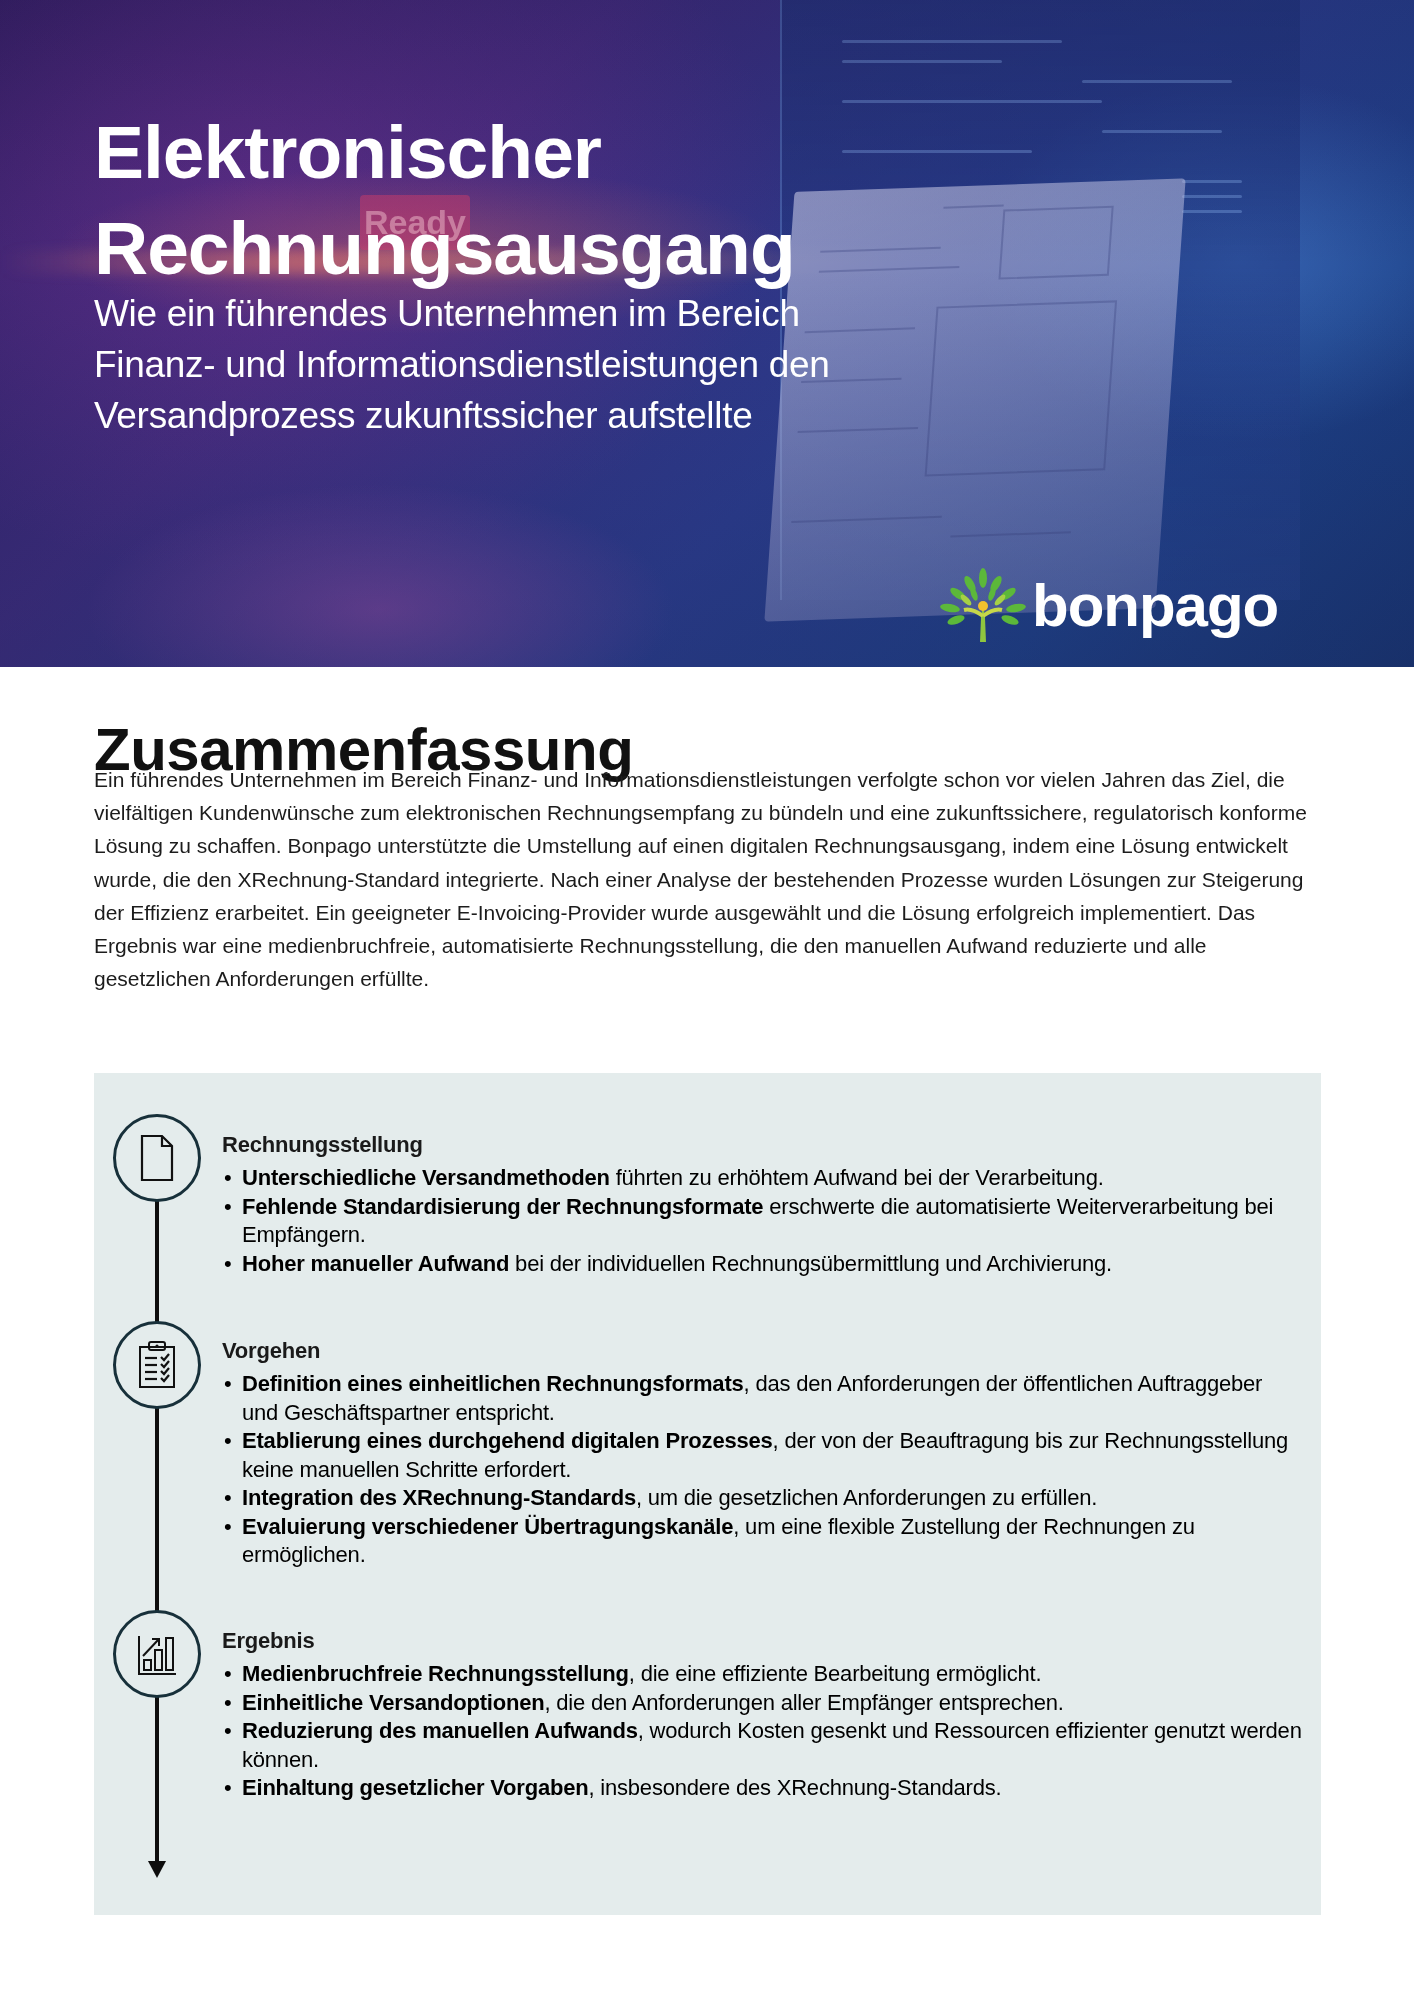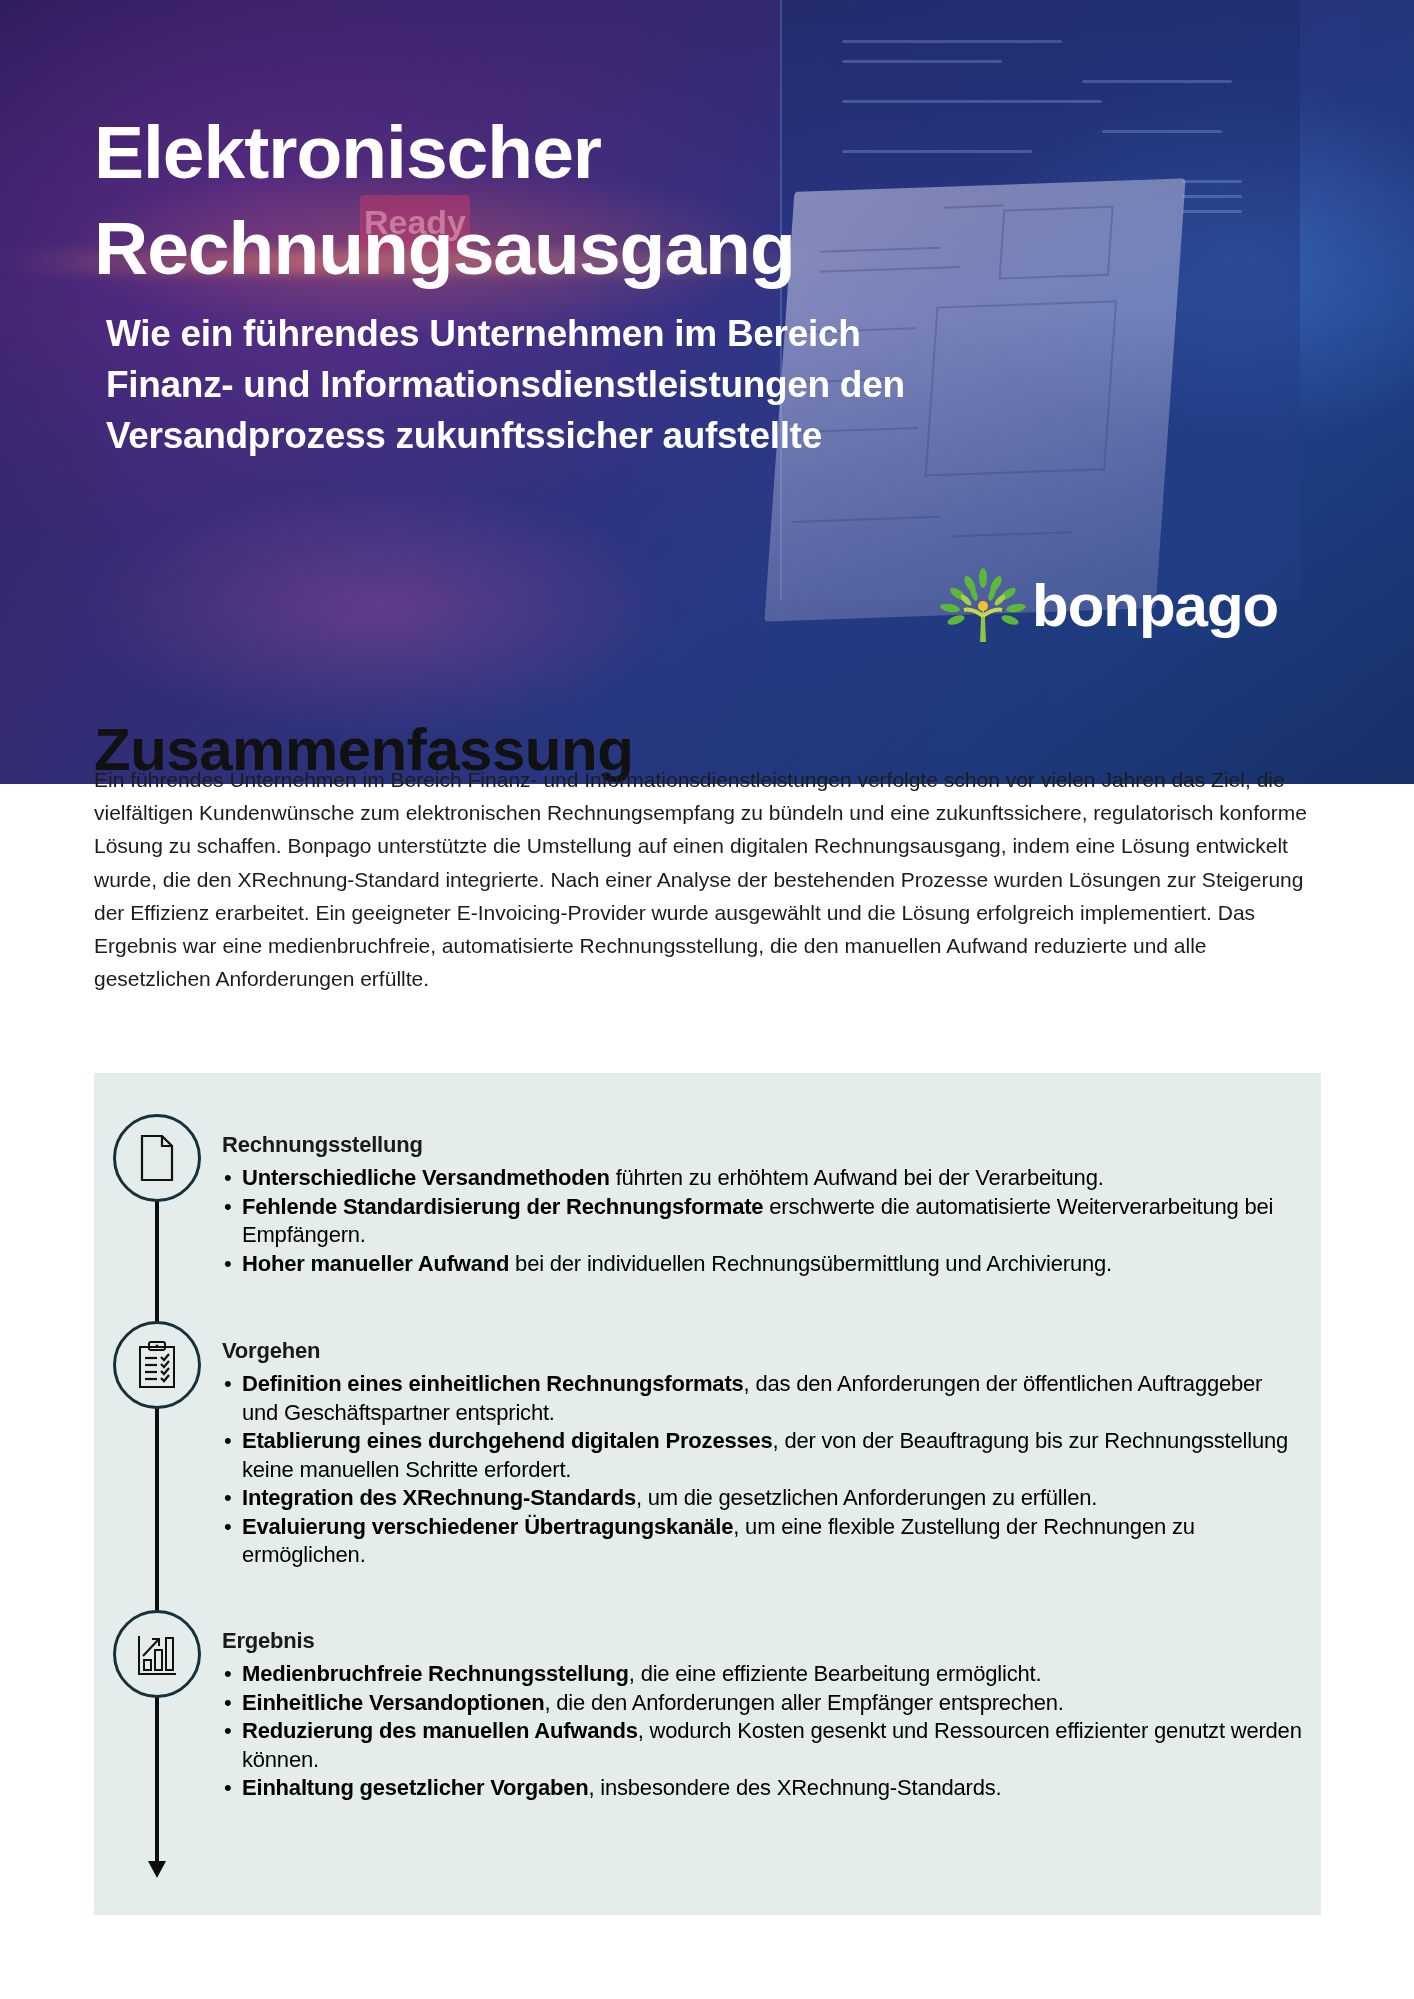--- a/index.html
+++ b/index.html
@@ -1,21 +1,21 @@
 <!DOCTYPE html>
 <html><head>
 <meta charset="utf-8">
 <style>
   * { box-sizing: border-box; margin: 0; padding: 0; }
   html, body { width: 1414px; height: 1999px; background: #ffffff; overflow: hidden; }
   body { font-family: "Liberation Sans", "DejaVu Sans", sans-serif; color: #1a1a1a; position: relative; }
 
   
   .hero {
-    position: absolute; left: 0; top: 0; width: 1414px; height: 784px; overflow: hidden;
+    position: absolute; left: 0; top: 0; width: 1414px; height: 667px; overflow: hidden;
     background:
       radial-gradient(ellipse 380px 260px at 1240px 260px, rgba(70,130,210,0.55), rgba(0,0,0,0) 70%),
       radial-gradient(ellipse 420px 180px at 380px 610px, rgba(180,80,170,0.45), rgba(0,0,0,0) 70%),
       radial-gradient(ellipse 520px 120px at 420px 250px, rgba(230,110,90,0.35), rgba(0,0,0,0) 70%),
       radial-gradient(ellipse 700px 500px at 260px 200px, rgba(120,50,150,0.55), rgba(0,0,0,0) 75%),
       linear-gradient(135deg, #2b1c5e 0%, #3c2a7a 30%, #2a3b8c 60%, #1d3f86 80%, #16336f 100%);
   }
   .hero .monitor {
     position: absolute; left: 780px; top: 0; width: 520px; height: 600px;
     background: linear-gradient(180deg, rgba(30,50,120,0.65), rgba(40,70,150,0.35));
@@ -45,23 +45,23 @@
   .hero .shade {
     position: absolute; left: 0; top: 0; width: 100%; height: 100%;
     background: linear-gradient(180deg, rgba(20,15,50,0.15) 0%, rgba(20,15,50,0) 40%, rgba(30,40,90,0.25) 100%);
   }
   .hero-title {
     position: absolute; left: 94px; top: 104px; color: #ffffff;
     font-family: "Liberation Sans", sans-serif; font-weight: bold; font-size: 75px; line-height: 96px;
     letter-spacing: -1px; width: 900px;
   }
   .hero-subtitle {
-    position: absolute; left: 94px; top: 308px; color: #ffffff;
-    font-family: "Liberation Sans", sans-serif; font-weight: bold; font-size: 37px; line-height: 51px;
-    width: 960px; letter-spacing: -0.3px; margin-left: 12px;
+    position: absolute; left: 94px; top: 288px; color: #ffffff;
+    font-family: "Liberation Sans", sans-serif; font-weight: normal; font-size: 37px; line-height: 51px;
+    width: 960px; letter-spacing: -0.3px;
   }
   .logo {
     position: absolute; left: 928px; top: 566px; height: 80px; display: flex; align-items: center; text-align: right;
   }
   .logo svg { width: 110px; height: 80px; }
   .logo-text {
     color: #ffffff; font-family: "Liberation Sans", sans-serif; font-weight: bold; font-size: 60px;
     letter-spacing: -1px; margin-left: -6px; line-height: 80px;
   }
 

